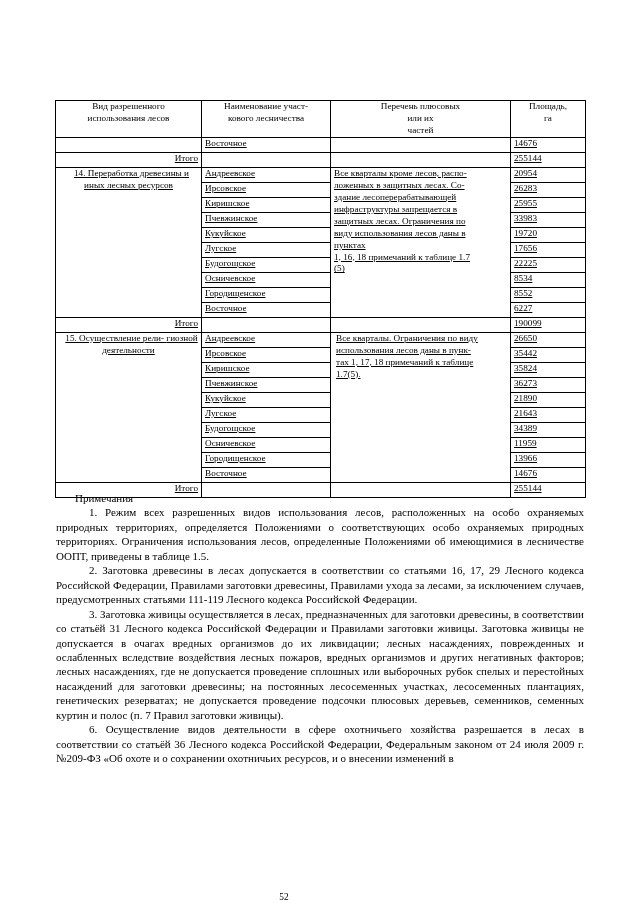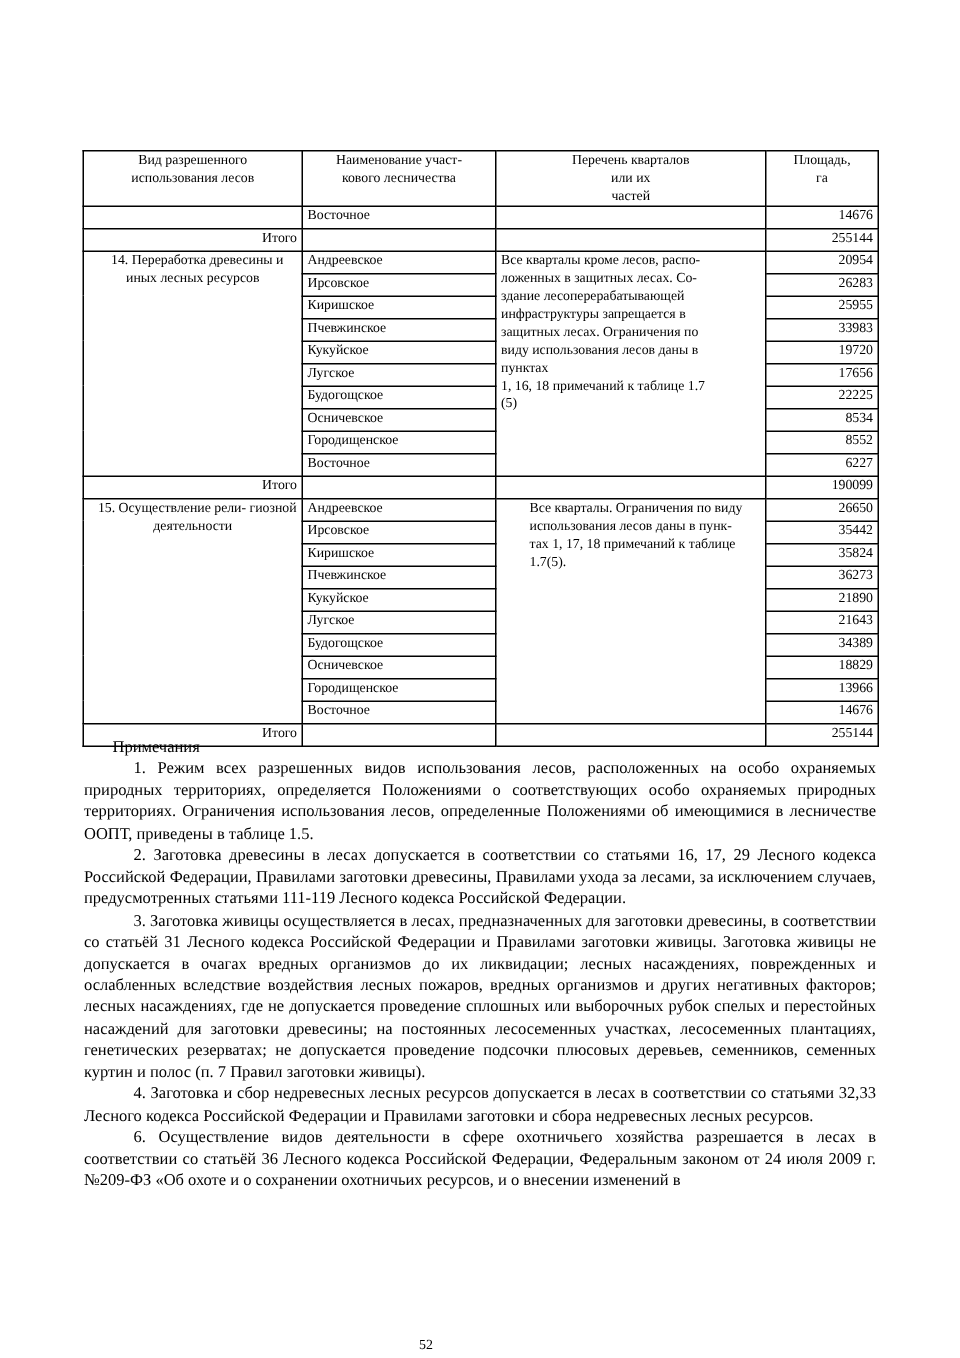--- a/index.html
+++ b/index.html
@@ -48,23 +48,22 @@
   col.c2 { width: 129px; }
   col.c3 { width: 180px; }
   col.c4 { width: 75px; }
 
   .hdr td {
     text-align: center;
     vertical-align: middle;
     padding: 4px 4px 5px 4px;
     line-height: 1.3;
   }
-  .r-row td { height: 14px; }
+  .r-row td { height: 14px; text-decoration: underline; }
   td.num {
-    text-align: right;
     padding-right: 4px;
     white-space: nowrap;
   }
   td.name-cell {
     text-align: left;
     padding-left: 4px;
     white-space: nowrap;
   }
   td.kv-cell {
     vertical-align: top;
@@ -133,21 +132,21 @@
         <tr class="hdr">
           <td>
             <span>Вид разрешенного</span><br>
             <span>использования лесов</span>
           </td>
           <td>
             <span>Наименование участ-</span><br>
             <span>кового лесничества</span>
           </td>
           <td>
-            <span>Перечень кварталов</span><br>
+            <span>Перечень плюсовых</span><br>
             <span>или их</span><br>
             <span>частей</span>
           </td>
           <td>
             <span>Площадь,</span><br>
             <span>га</span>
           </td>
         </tr>
 
         <tr class="r-row">
@@ -226,21 +225,21 @@
           <td class="blank"></td>
           <td class="num">190099</td>
         </tr>
 
         <tr class="r-row">
           <td class="cat-cell" rowspan="10">
             <span>15. Осуществление рели-</span>
             <span>гиозной деятельности</span>
           </td>
           <td class="name-cell">Андреевское</td>
-          <td class="kv-cell" rowspan="10" style="text-align:left;padding-left:22px;">
+          <td class="kv-cell" rowspan="10" style="text-align:left;padding-left:5px;">
             <span>Все кварталы. Ограничения по виду</span><br>
             <span>использования лесов даны в пунк-</span><br>
             <span>тах 1, 17, 18 примечаний к таблице</span><br>
             <span>1.7(5).</span>
           </td>
           <td class="num">26650</td>
         </tr>
         <tr class="r-row">
           <td class="name-cell">Ирсовское</td>
           <td class="num">35442</td>
@@ -260,21 +259,21 @@
         <tr class="r-row">
           <td class="name-cell">Лугское</td>
           <td class="num">21643</td>
         </tr>
         <tr class="r-row">
           <td class="name-cell">Будогощское</td>
           <td class="num">34389</td>
         </tr>
         <tr class="r-row">
           <td class="name-cell">Осничевское</td>
-          <td class="num">18829</td>
+          <td class="num">11959</td>
         </tr>
         <tr class="r-row">
           <td class="name-cell">Городищенское</td>
           <td class="num">13966</td>
         </tr>
         <tr class="r-row">
           <td class="name-cell">Восточное</td>
           <td class="num">14676</td>
         </tr>
 
@@ -287,19 +286,18 @@
 
       </tbody>
     </table>
   </div>
 
   <div class="notes">
     <div class="nhead">Примечания</div>
     <p class="para">1. Режим всех разрешенных видов использования лесов, расположенных на особо охраняемых природных территориях, определяется Положениями о соответствующих особо охраняемых природных территориях. Ограничения использования лесов, определенные Положениями об имеющимися в лесничестве ООПТ, приведены в таблице 1.5.</p>
     <p class="para">2. Заготовка древесины в лесах допускается в соответствии со статьями 16, 17, 29 Лесного кодекса Российской Федерации, Правилами заготовки древесины, Правилами ухода за лесами, за исключением случаев, предусмотренных статьями 111-119 Лесного кодекса Российской Федерации.</p>
     <p class="para">3. Заготовка живицы осуществляется в лесах, предназначенных для заготовки древесины, в соответствии со статьёй 31 Лесного кодекса Российской Федерации и Правилами заготовки живицы. Заготовка живицы не допускается в очагах вредных организмов до их ликвидации; лесных насаждениях, поврежденных и ослабленных вследствие воздействия лесных пожаров, вредных организмов и других негативных факторов; лесных насаждениях, где не допускается проведение сплошных или выборочных рубок спелых и перестойных насаждений для заготовки древесины; на постоянных лесосеменных участках, лесосеменных плантациях, генетических резерватах; не допускается проведение подсочки плюсовых деревьев, семенников, семенных куртин и полос (п. 7 Правил заготовки живицы).</p>
-    <p class="para">4. Заготовка и сбор недревесных лесных ресурсов допускается в лесах в соответствии со статьями 32,33 Лесного кодекса Российской Федерации и Правилами заготовки и сбора недревесных лесных ресурсов.</p>
     <p class="para">6. Осуществление видов деятельности в сфере охотничьего хозяйства разрешается в лесах в соответствии со статьёй 36 Лесного кодекса Российской Федерации, Федеральным законом от 24 июля 2009 г. №209-ФЗ «Об охоте и о сохранении охотничьих ресурсов, и о внесении изменений в</p>
   </div>
 
   <div class="pageno">52</div>
 
 </div>
 
 </body></html>

